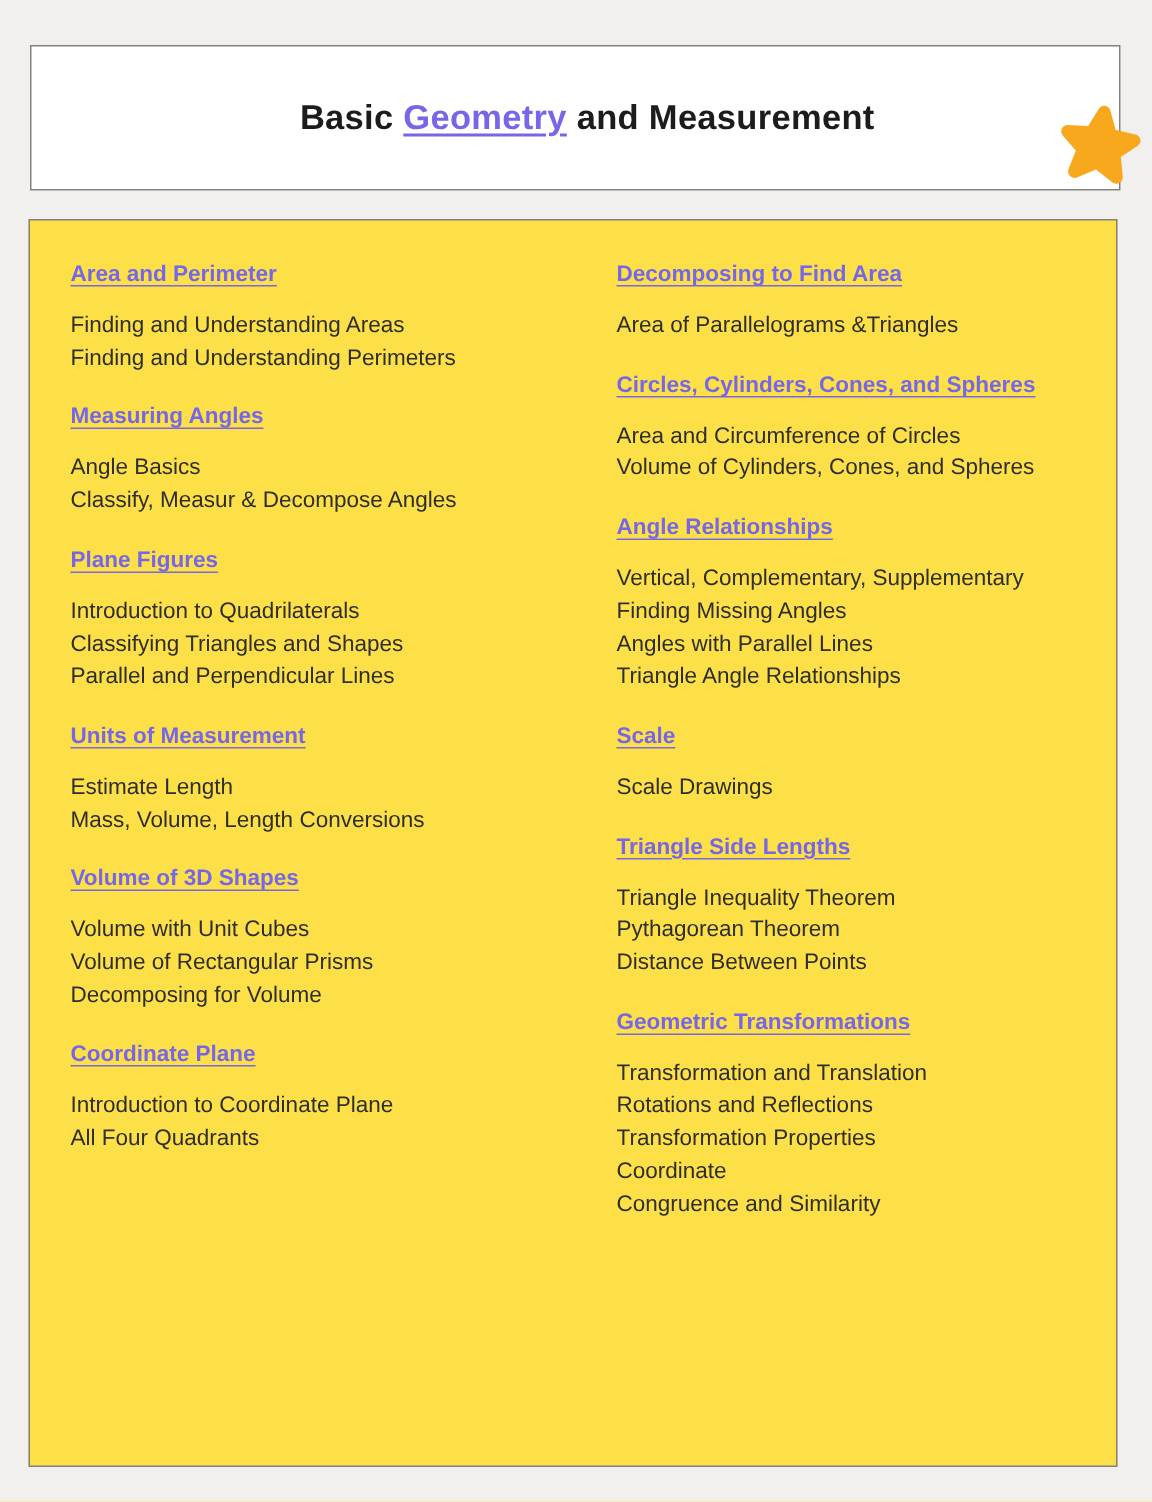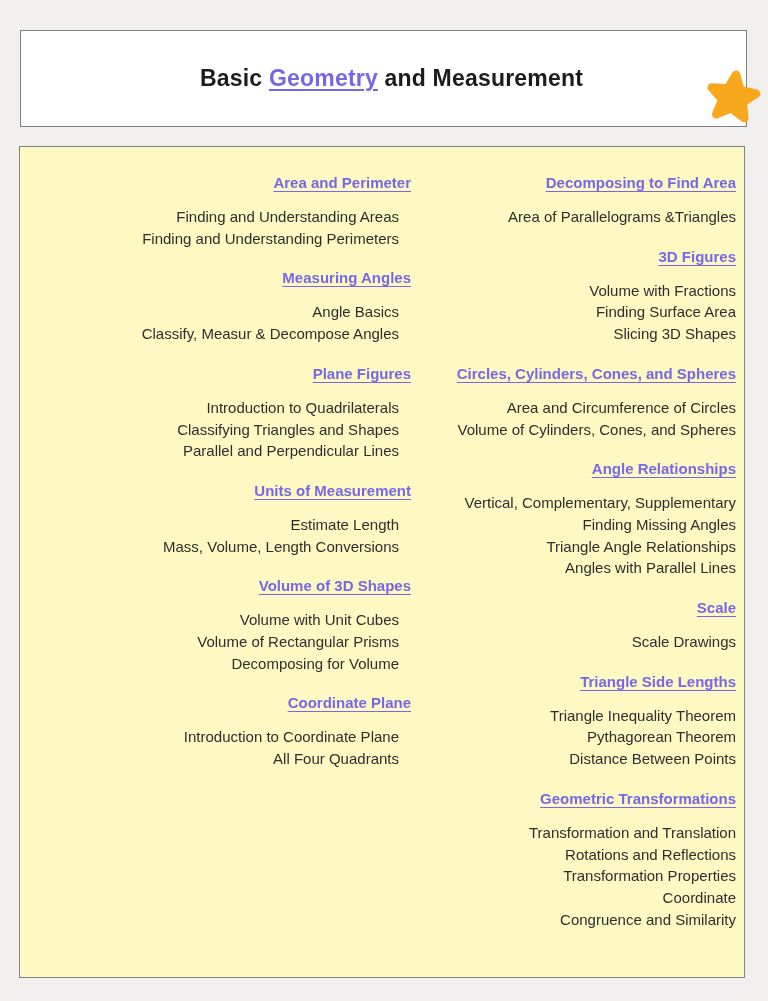--- a/index.html
+++ b/index.html
@@ -42,43 +42,42 @@
   .star-wrap{
     position:absolute;left:701px;top:65px;
     width:64px;height:64px;
     transform:rotate(8deg);
     color:var(--star-orange);
     z-index:5;
   }
   .content-card{
     position:absolute;left:19px;top:146px;
     width:726px;height:832px;
-    background:#fef9c3;
+    background:#fde047;
     border:1px solid var(--card-border);
     padding:26px 8px 0 27px;
     display:grid;
     grid-template-columns:364px 1fr;
-    text-align:right;
   }
   .section{margin-bottom:19px;}
   .section-link{
     display:inline-block;
     font-size:15px;font-weight:700;
     line-height:20px;
     color:var(--accent-purple);
     text-decoration:underline;
     text-underline-offset:3px;
     margin-bottom:13px;
   }
   .topic{
     font-size:15px;
     line-height:21.7px;
     color:var(--body-text);
   }
-  .column-left .topic{max-width:318px;margin-left:34px;}
+  .column-left .topic{max-width:318px;}
   .column-right .topic{max-width:335px;}
 </style>
 </head>
 <body>
 
 <div class="page">
 
   <div class="header-card">
     <h1 class="page-title"><span>Basic </span><a href="#">Geometry</a><span> and Measurement</span></h1>
   </div>
@@ -115,34 +114,29 @@
           </div></section>
         <section class="section"><a href="#" class="section-link">Coordinate Plane</a><div class="topics">
             <div class="topic">Introduction to Coordinate Plane</div>
             <div class="topic">All Four Quadrants</div>
           </div></section>
       </div>
     <div class="column column-right">
         <section class="section"><a href="#" class="section-link">Decomposing to Find Area</a><div class="topics">
             <div class="topic">Area of Parallelograms &amp;Triangles</div>
           </div></section>
-        <section class="section"><a href="#" class="section-link">3D Figures</a><div class="topics">
-            <div class="topic">Volume with Fractions</div>
-            <div class="topic">Finding Surface Area</div>
-            <div class="topic">Slicing 3D Shapes</div>
-          </div></section>
         <section class="section"><a href="#" class="section-link">Circles, Cylinders, Cones, and Spheres</a><div class="topics">
             <div class="topic">Area and Circumference of Circles</div>
             <div class="topic">Volume of Cylinders, Cones, and Spheres</div>
           </div></section>
         <section class="section"><a href="#" class="section-link">Angle Relationships</a><div class="topics">
             <div class="topic">Vertical, Complementary, Supplementary</div>
             <div class="topic">Finding Missing Angles</div>
+            <div class="topic">Angles with Parallel Lines</div>
             <div class="topic">Triangle Angle Relationships</div>
-            <div class="topic">Angles with Parallel Lines</div>
           </div></section>
         <section class="section"><a href="#" class="section-link">Scale</a><div class="topics">
             <div class="topic">Scale Drawings</div>
           </div></section>
         <section class="section"><a href="#" class="section-link">Triangle Side Lengths</a><div class="topics">
             <div class="topic">Triangle Inequality Theorem</div>
             <div class="topic">Pythagorean Theorem</div>
             <div class="topic">Distance Between Points</div>
           </div></section>
         <section class="section"><a href="#" class="section-link">Geometric Transformations</a><div class="topics">

